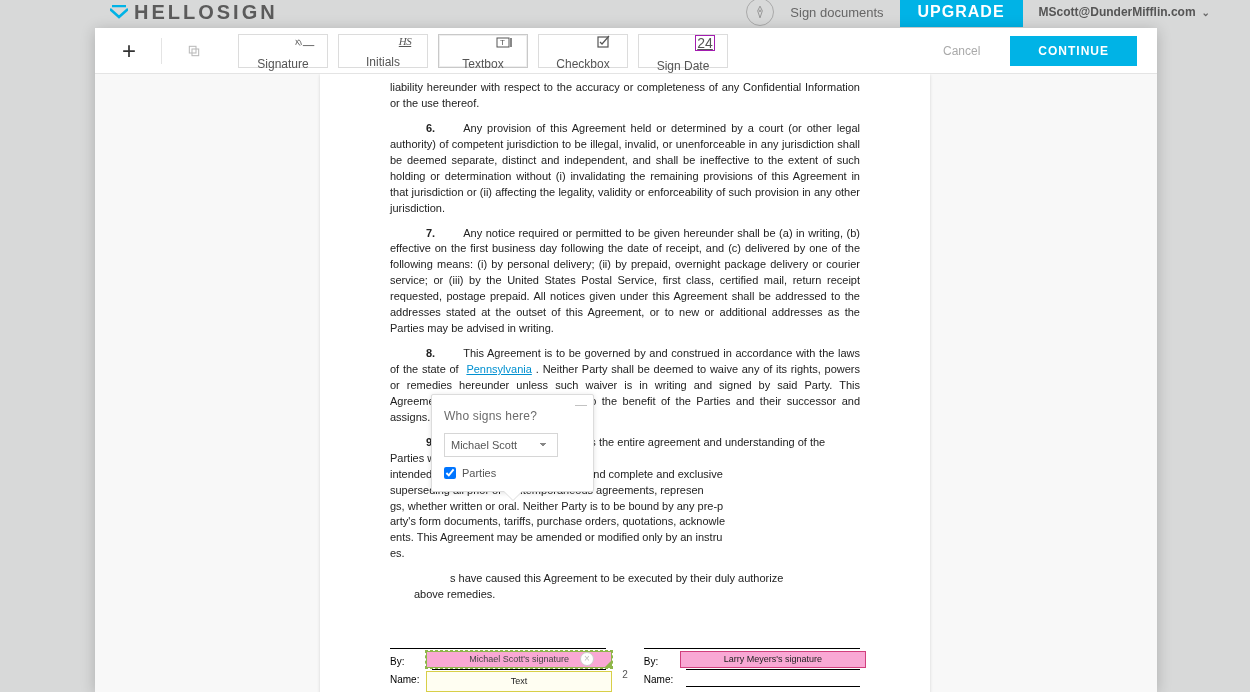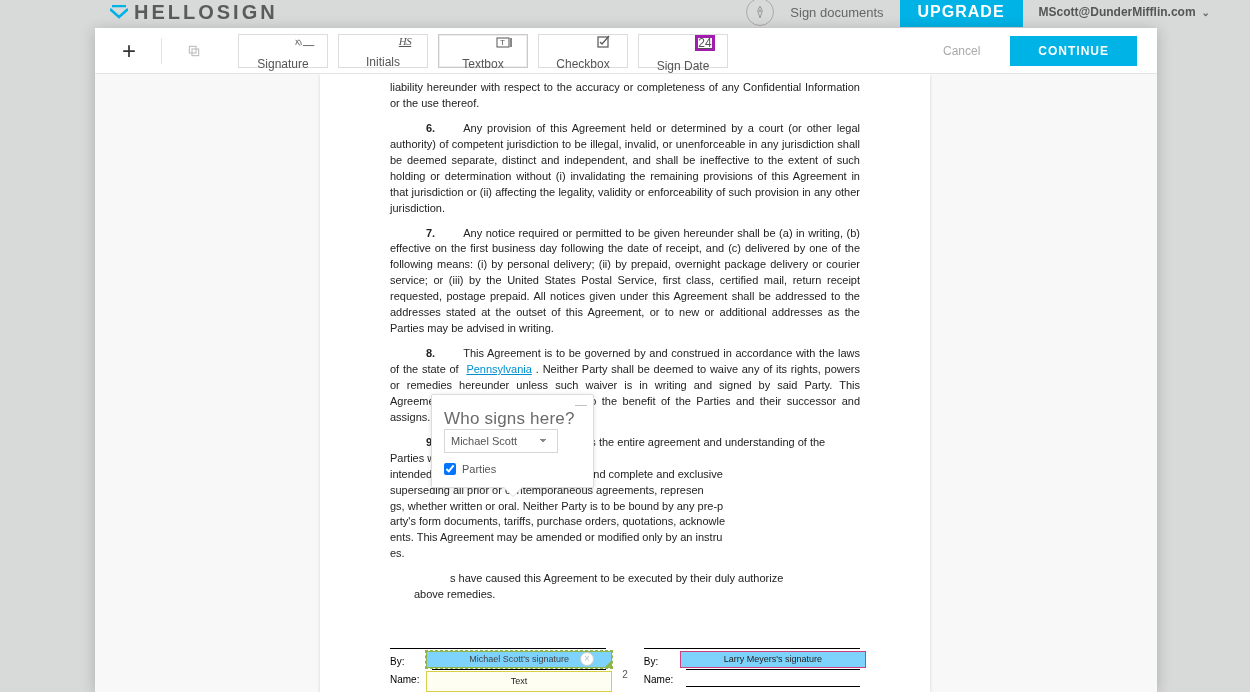--- a/index.html
+++ b/index.html
@@ -99,21 +99,21 @@
   
   .sigrow { display:flex; justify-content:space-between; margin-top:32px; font-size:10px;}
   .sigcol { width:46%; }
   .sigline { position:relative; display:flex; align-items:flex-end; margin-bottom:3px;}
   .siglabel { width:42px; color:#000;}
   .underlined { flex:1; border-bottom:1px solid #000; height:14px;}
   .sig-box {
     position:absolute; left:36px; top:-4px; right:-6px;
     height:17px;
     border:1px solid;
-    background:#7dd3fc;
+    background:#f9a8d4;
     font-size:9px; display:flex;align-items:center;justify-content:center;
   }
   .sig-box.green { border-color:#8fb64a; color:#444;}
   .sig-box.green.selected { outline:1px dashed #8fb64a; }
   .sig-box.pink { border-color:#d13f7d; }
   .text-box {
     position:absolute; left:36px; top:-2px; right:-6px;
     height:21px; border:1px solid #d8cf48; background:#fffef2;
     font-size:9px; display:flex;align-items:center;justify-content:center;
   }
@@ -138,21 +138,21 @@
     width:163px;
     background:#fff;
     border:1px solid #dcdcdc;
     box-shadow:0 1px 5px rgba(0,0,0,0.12);
     padding:14px 12px 12px 12px;
     border-radius:2px;
   }
   .popover-close{
     position:absolute;top:3px;right:6px;color:#bbb;font-size:12px;
   }
-  .popover-title{ font-size:17px; color:#6b6b6b; letter-spacing:0.2px;}
+  .popover-title{ font-size:12px; color:#6b6b6b; margin-bottom:10px; letter-spacing:0.2px;}
   .popover select {
     width:114px; height:24px; font-size:11px;
     border:1px solid #d6d6d6; padding:2px 6px; color:#555;
     background:#fff;
     -webkit-appearance:none; appearance:none;
     background-image: linear-gradient(45deg, transparent 50%, #888 50%),
                       linear-gradient(135deg, #888 50%, transparent 50%);
     background-position: calc(100% - 14px) 9px, calc(100% - 10px) 9px;
     background-size: 4px 4px, 4px 4px;
     background-repeat:no-repeat;
@@ -239,21 +239,21 @@
       <span class="tool-icon">
         <svg width="16" height="14" viewBox="0 0 16 14" fill="none" stroke="#555" stroke-width="1.2">
             <rect x="1" y="2" width="10" height="10"></rect>
             <path d="M3 7 L5 9 L12 1"></path>
           </svg>
       </span>
       <span>Checkbox</span>
     </div>
 
     <div class="tool-btn">
-      <span class="tool-icon" style="font-size:12px;border:3px solid #a21caf;padding:1px 2px;line-height:1;text-decoration:underline;">24</span>
+      <span class="tool-icon" style="font-size:14px;border:1px solid #a21caf;padding:1px 2px;line-height:1;text-decoration:underline;">24</span>
       <span>Sign Date</span>
     </div>
 
     <div class="toolbar-right">
       <span class="cancel-link">Cancel</span>
       <button class="continue-btn">CONTINUE</button>
     </div>
   </div>
 
   <div class="canvas">

